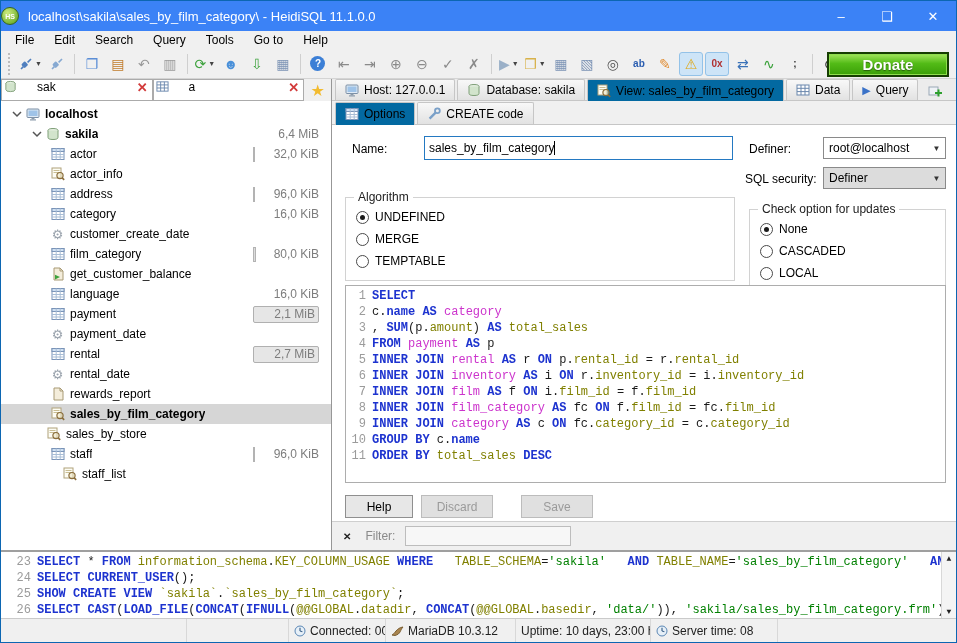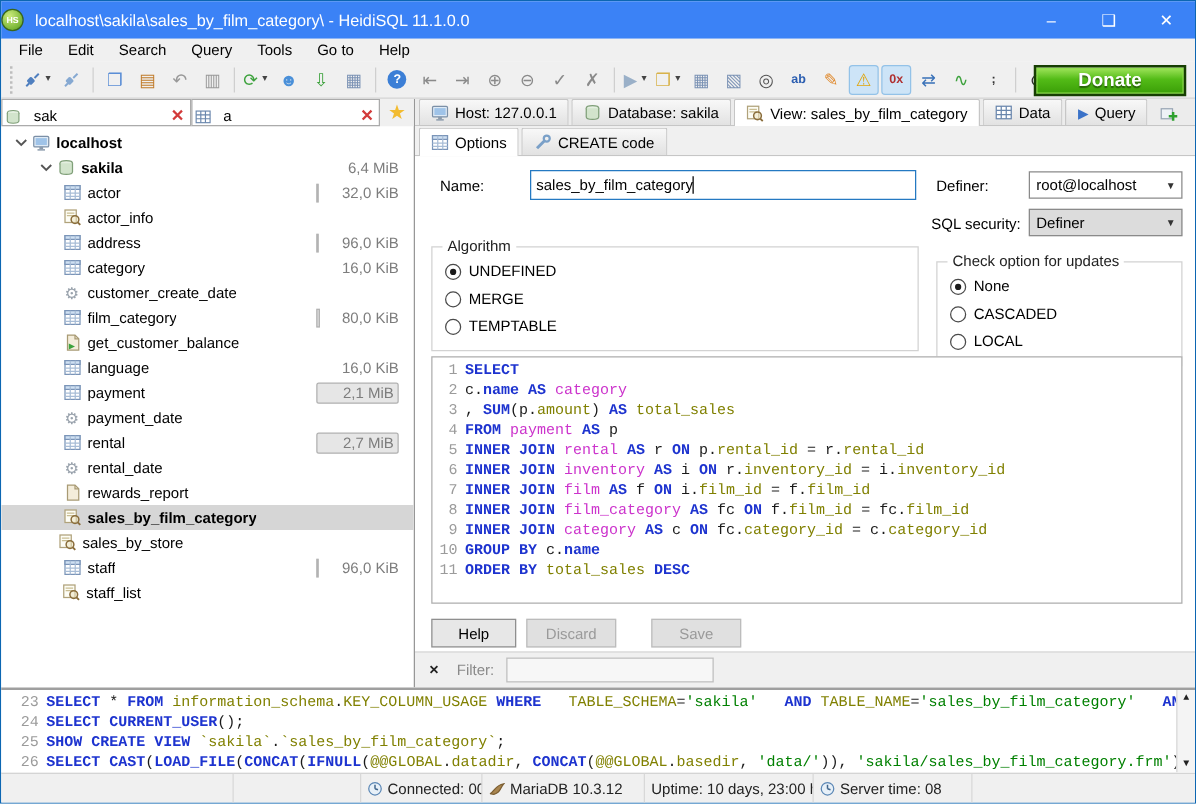--- a/index.html
+++ b/index.html
@@ -21,40 +21,40 @@
 .tb-btn .small{font-size:10px;font-weight:bold}
 .tb-btn .dd{font-size:7px;color:#444;margin-left:2px}
 .tb-sep{width:1px;height:20px;background:#cfcfcf;margin:0 4px}
 .tb-grip{width:4px;height:22px;border-left:2px dotted #bdbdbd;margin:0 5px}
 .help-round{width:15px;height:15px;border-radius:50%;background:#3c7fd6;color:#fff;font-size:10px;font-weight:bold;display:flex;align-items:center;justify-content:center}
 .donate{position:absolute;right:7px;top:3px;width:122px;height:25px;border:2px solid #163e02;background:linear-gradient(#a2e65d,#53bb17 45%,#3a9e07);box-shadow:inset 0 0 0 1px #8fdd4e;color:#fff;font-weight:bold;font-size:15px;display:flex;align-items:center;justify-content:center;text-shadow:0 1px 1px rgba(0,0,0,.45)}
 
 .main{flex:1;display:flex;min-height:0}
 .left{width:331px;flex:none;border-right:1px solid #979797;display:flex;flex-direction:column;background:#fff}
 .filters{height:22px;flex:none;display:flex;background:#f0f0f0;align-items:stretch}
-.filter-box{display:flex;align-items:flex-end;background:#fff;border:1px solid #ababab;padding:0 2px;gap:10px}
+.filter-box{display:flex;align-items:flex-start;background:#fff;border:1px solid #ababab;padding:0 2px;gap:20px}
 .filter-box .fval{flex:1;white-space:nowrap;overflow:hidden}
 .clear-x{color:#d23a3a;font-weight:bold;font-size:13px;padding:0 2px}
 .star-btn{width:27px;display:flex;align-items:center;justify-content:center;color:#f2bb30;font-size:16px}
 .tree{flex:1;overflow:hidden;padding-top:3px;position:relative}
 .tree-row{height:20px;display:flex;align-items:center;padding-right:12px;white-space:nowrap}
 .tree-row.selected{background:#d6d6d6}
 .tree-row.bold .tree-label{font-weight:bold}
 .chev{width:15px;flex:none;display:flex;align-items:center;justify-content:center;color:#555}
 .tree-icon{width:17px;height:16px;flex:none;display:flex;align-items:center;justify-content:center;margin-right:4px;font-size:13px}
 .tree-label{overflow:hidden}
 .size-zone{margin-left:auto;width:66px;flex:none;display:flex;align-items:center;color:#7d7d7d}
 .size-zone .sz{margin-left:auto}
 .size-zone.fullbar{background:#e6e6e6;border:1px solid #b0b0b0;border-radius:2px;height:17px;padding:0 3px}
 .szbar{background:#dcdcdc;border:1px solid #b3b3b3;height:15px;flex:none}
 
 .right{flex:1;display:flex;flex-direction:column;background:#fff;min-width:0}
 .mtabs{height:22px;flex:none;background:#ececec;display:flex;align-items:flex-end;border-bottom:1px solid #c6c6c6;padding-left:3px}
 .tab{height:21px;display:flex;align-items:center;gap:5px;padding:0 9px;background:linear-gradient(#f8f8f8,#e2e2e2);border:1px solid #c6c6c6;border-bottom:none;border-radius:2px 2px 0 0;margin-right:2px;white-space:nowrap}
-.tab.active{background:#ffffff;margin-bottom:-1px;height:22px}
+.tab.active{background:#0369a1;margin-bottom:-1px;height:22px}
 .newtab{width:22px;height:18px;display:flex;align-items:center;justify-content:center;margin-left:4px}
 .subtabs{height:24px;flex:none;background:#f0f0f0;display:flex;align-items:flex-end;border-bottom:1px solid #c6c6c6;padding-left:3px}
 .subtabs .tab{height:22px}
 .subtabs .tab.active{height:23px}
 .content{flex:1;position:relative;background:#fff;min-height:0}
 .flabel{position:absolute;white-space:nowrap}
 .textinput{position:absolute;display:flex;align-items:center;padding:0 4px;background:#fff;border:1px solid #8a8a8a;height:22px;white-space:nowrap}
 .textinput.focused{border:1px solid #2479c2;height:24px}
 .caret{width:1px;height:14px;background:#000;flex:none}
 .combo{position:absolute;height:22px;border:1px solid #8a8a8a;background:#fff;display:flex;align-items:center}
@@ -496,21 +496,21 @@
                 <line x1="5.2" y1="1.5" x2="5.2" y2="12.5" stroke="#a8bdd6"></line>
                 <line x1="9.2" y1="1.5" x2="9.2" y2="12.5" stroke="#a8bdd6"></line>
               </svg>
             </span>
             <span class="tree-label">staff</span>
             <span class="size-zone">
               <span class="szbar" style="width: 2px;"></span>
               <span class="sz">96,0 KiB</span>
             </span>
           </div>
-          <div class="tree-row" style="padding-left: 47px;">
+          <div class="tree-row" style="padding-left: 60px;">
             <span class="tree-icon">
               <svg width="14" height="14" viewBox="0 0 14 14">
                 <rect x="1" y="1" width="9" height="10" fill="#fdfdf5" stroke="#b0a27a"></rect>
                 <line x1="2.5" y1="3.5" x2="8.5" y2="3.5" stroke="#c9bd92"></line>
                 <line x1="2.5" y1="5.5" x2="8.5" y2="5.5" stroke="#c9bd92"></line>
                 <circle cx="9" cy="8.6" r="3.1" fill="rgba(235,225,190,.55)" stroke="#8a6d3b" stroke-width="1.2"></circle>
                 <line x1="11.2" y1="10.9" x2="13.2" y2="12.9" stroke="#8a6d3b" stroke-width="1.6"></line>
               </svg>
             </span>
             <span class="tree-label">staff_list</span>

